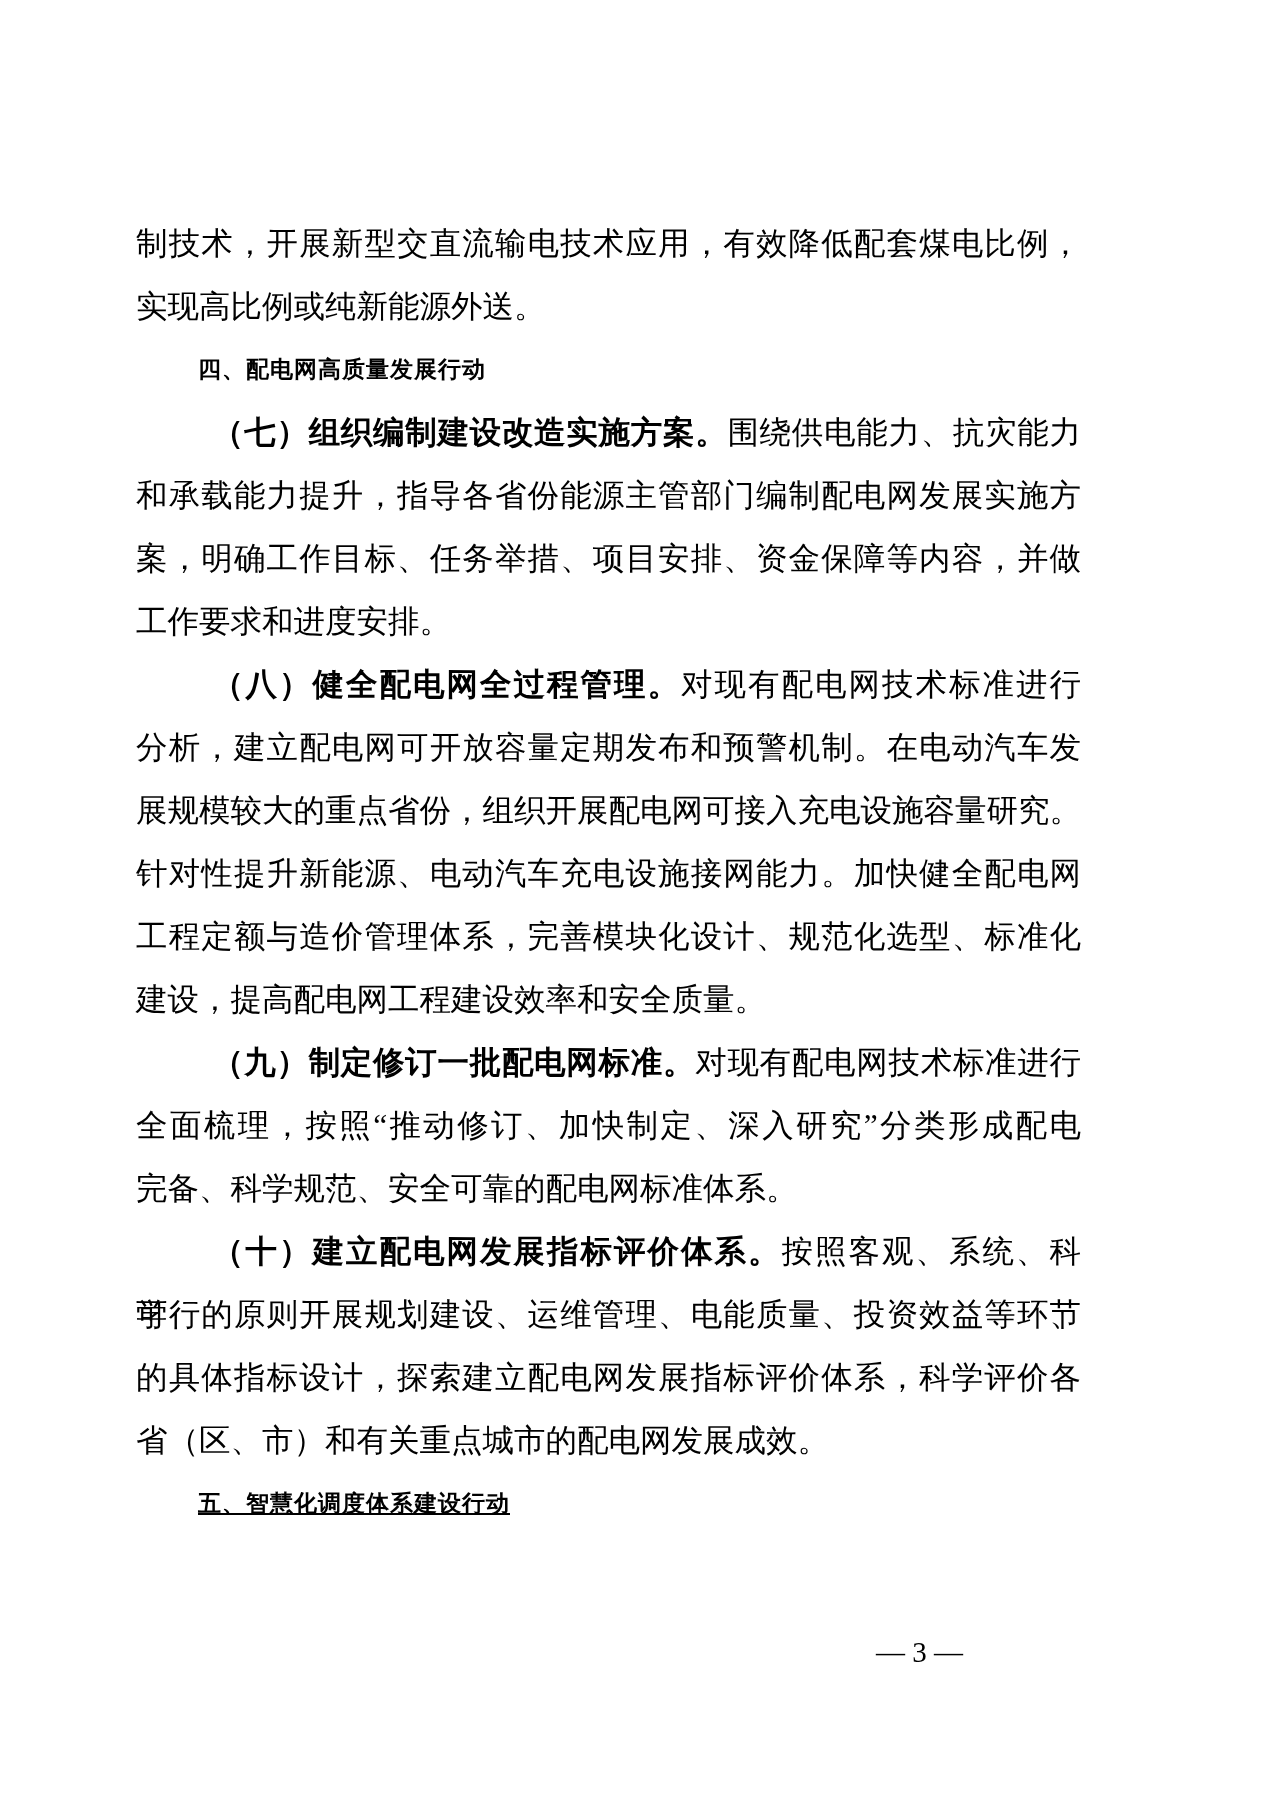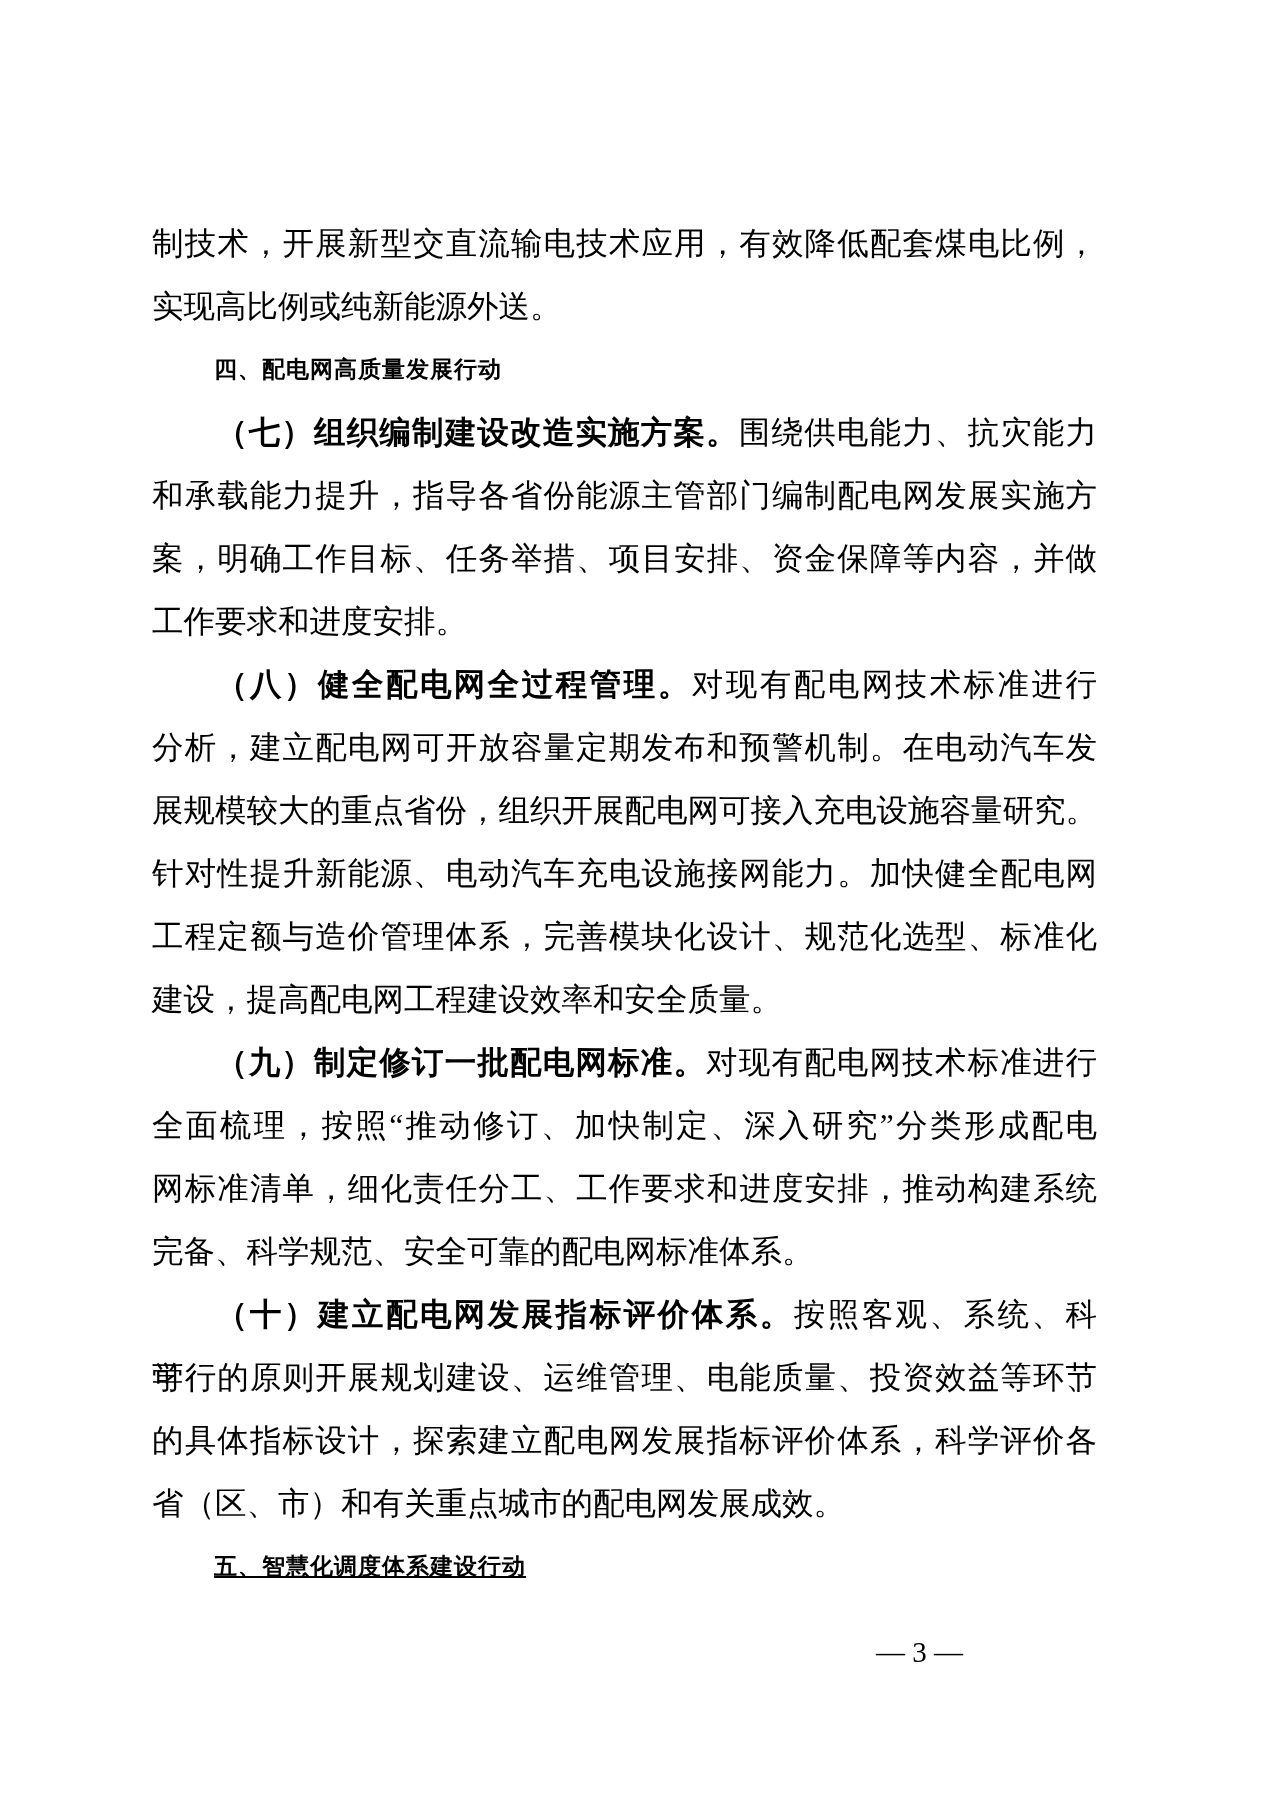--- a/index.html
+++ b/index.html
@@ -10,21 +10,21 @@
   body {
     width: 1280px;
     height: 1810px;
     position: relative;
     font-family: "Liberation Serif", "DejaVu Serif", serif;
     color: #000000;
     overflow: hidden;
   }
   .page {
     position: absolute;
-    left: 152px;
+    left: 136px;
     top: 212px;
     width: 945px;
   }
   .line {
     height: 63px;
     line-height: 63px;
     font-size: 31.5px;
     white-space: nowrap;
     white-space: normal;
   }
@@ -32,20 +32,21 @@
   .j {
     text-align: justify;
     text-align-last: justify;
     text-justify: inter-character;
   }
   .ind {
     text-indent: 64px;
   }
   .lead {
     font-weight: 700;
+    margin-left: 12px;
   }
   .head {
     font-family: "Liberation Sans", "DejaVu Sans", sans-serif;
     font-weight: 700;
     font-size: 23px;
     text-indent: 62px;
     letter-spacing: 1px;
   }
   .pagenum {
     position: absolute;
@@ -75,21 +76,20 @@
 
   <div class="line j ind"><span class="lead">（八）健全配电网全过程管理。</span><span>对现有配电网技术标准进行</span></div>
   <div class="line j">分析，建立配电网可开放容量定期发布和预警机制。在电动汽车发</div>
   <div class="line j">展规模较大的重点省份，组织开展配电网可接入充电设施容量研究。</div>
   <div class="line j">针对性提升新能源、电动汽车充电设施接网能力。加快健全配电网</div>
   <div class="line j">工程定额与造价管理体系，完善模块化设计、规范化选型、标准化</div>
   <div class="line">建设，提高配电网工程建设效率和安全质量。</div>
 
   <div class="line j ind"><span class="lead">（九）制定修订一批配电网标准。</span><span>对现有配电网技术标准进行</span></div>
   <div class="line j">全面梳理，按照“推动修订、加快制定、深入研究”分类形成配电</div>
-  <div class="line j">网标准清单，细化责任分工、工作要求和进度安排，推动构建系统</div>
   <div class="line">完备、科学规范、安全可靠的配电网标准体系。</div>
 
   <div class="line j ind"><span class="lead">（十）建立配电网发展指标评价体系。</span><span>按照客观、系统、科学、</span></div>
   <div class="line j">可行的原则开展规划建设、运维管理、电能质量、投资效益等环节</div>
   <div class="line j">的具体指标设计，探索建立配电网发展指标评价体系，科学评价各</div>
   <div class="line">省（区、市）和有关重点城市的配电网发展成效。</div>
 
   <h2 class="line head" style="margin:0;text-decoration:underline;">五、智慧化调度体系建设行动</h2>
 
 </main>

